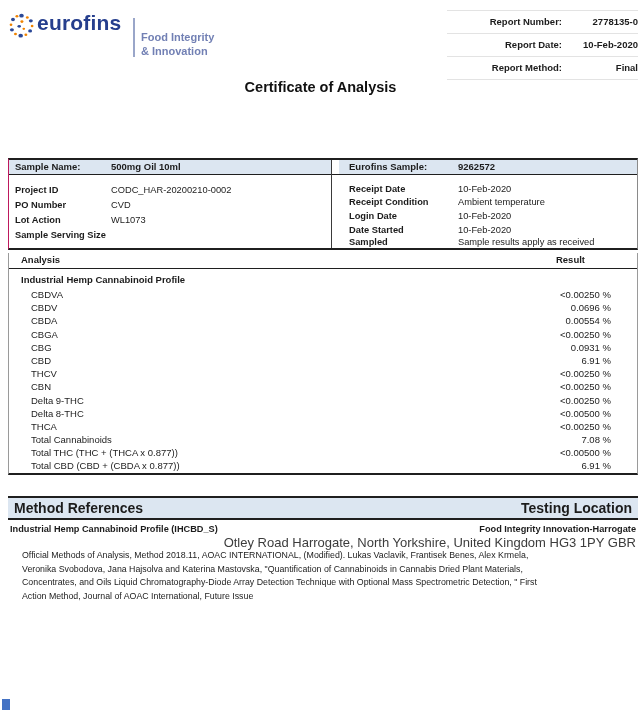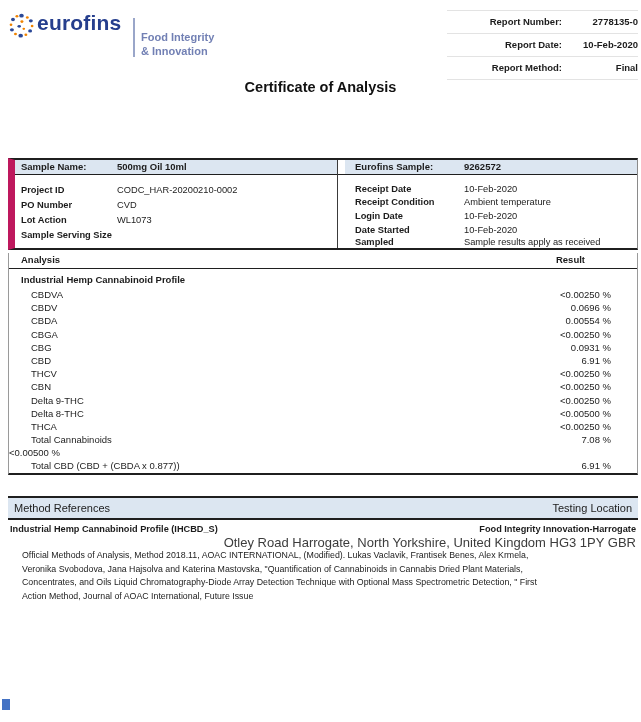--- a/index.html
+++ b/index.html
@@ -23,21 +23,21 @@
   .report-row:last-child{border-bottom:1px solid #e3e3e3;}
   .report-label{flex:1;text-align:right;}
   .report-value{width:76px;text-align:right;}
   
   .doc-title{position:absolute;left:0;right:0;top:79px;text-align:center;
              font-size:14.5px;font-weight:bold;color:#111;}
   
   .sample-box{position:absolute;left:8px;top:158px;width:630px;height:92px;box-sizing:border-box;
               border-top:2px solid var(--border-dark,#1f1f1f);
               border-bottom:2.5px solid var(--border-dark,#1f1f1f);
-              border-left:7px solid #be185d;border-right:1px solid #8a8a8a;}
+              border-left:1px solid #be185d;border-right:1px solid #8a8a8a;}
   .sample-head{position:absolute;left:0;top:0;right:0;height:13.5px;
                border-bottom:1.5px solid var(--border-dark,#1f1f1f);font-size:9.5px;
                font-weight:bold;line-height:13.5px;}
   .bar-seg{position:absolute;top:0;height:13.5px;background:var(--bar-blue,#dce6f1);}
   .seg-left{left:0;width:322px;}
   .seg-right{left:330px;right:0;}
   .sample-divider{position:absolute;left:322px;top:0;bottom:0;width:1px;background:#3a3a3a;}
   .shead-lbl{position:absolute;}
   .srow{position:absolute;left:0;right:0;height:12px;line-height:12px;font-size:9.3px;}
   .srow .lbl{position:absolute;font-weight:bold;}
@@ -55,21 +55,21 @@
   .an-group{height:19px;line-height:22px;font-weight:bold;font-size:9.5px;padding-left:12px;}
   .an-row{display:flex;justify-content:space-between;height:13.2px;line-height:13.2px;font-size:9.5px;}
   .an-name{padding-left:22px;}
   .an-result{padding-right:26px;}
   
   .method-bar{position:absolute;left:8px;top:496px;width:630px;height:24px;box-sizing:border-box;
               background:var(--bar-blue,#dce6f1);
               border-top:2.5px solid var(--border-dark,#1f1f1f);
               border-bottom:2.5px solid var(--border-dark,#1f1f1f);
               display:flex;justify-content:space-between;align-items:center;
-              font-weight:normal;font-size:11px;padding:0 6px;}
+              font-weight:bold;font-size:14px;padding:0 6px;}
   .method-name{position:absolute;left:10px;top:524px;font-weight:bold;font-size:9.2px;}
   .location-block{position:absolute;right:5px;top:524px;text-align:right;}
   .location-name{font-weight:bold;font-size:9.2px;}
   .location-address{font-size:13px;color:#3c3c3c;margin-top:1px;}
   .citation{position:absolute;left:22px;top:549px;width:522px;font-size:8.8px;
             line-height:13.5px;color:#222;}
   
   .footer-marker{position:absolute;left:2px;top:699px;width:8px;height:11px;
                  background:var(--marker-blue,#4472c4);}
 </style>
@@ -218,20 +218,21 @@
       </div>
     <div class="an-row">
         <span class="an-name">THCA</span>
         <span class="an-result">&lt;0.00250 %</span>
       </div>
     <div class="an-row">
         <span class="an-name">Total Cannabinoids</span>
         <span class="an-result">7.08 %</span>
       </div>
     <div class="an-row">
+        <span class="an-name">Total THC (THC + (THCA x 0.877))</span>
         <span class="an-result">&lt;0.00500 %</span>
       </div>
     <div class="an-row">
         <span class="an-name">Total CBD (CBD + (CBDA x 0.877))</span>
         <span class="an-result">6.91 %</span>
       </div>
   </div>
 
   <div class="method-bar">
     <span>Method References</span>

